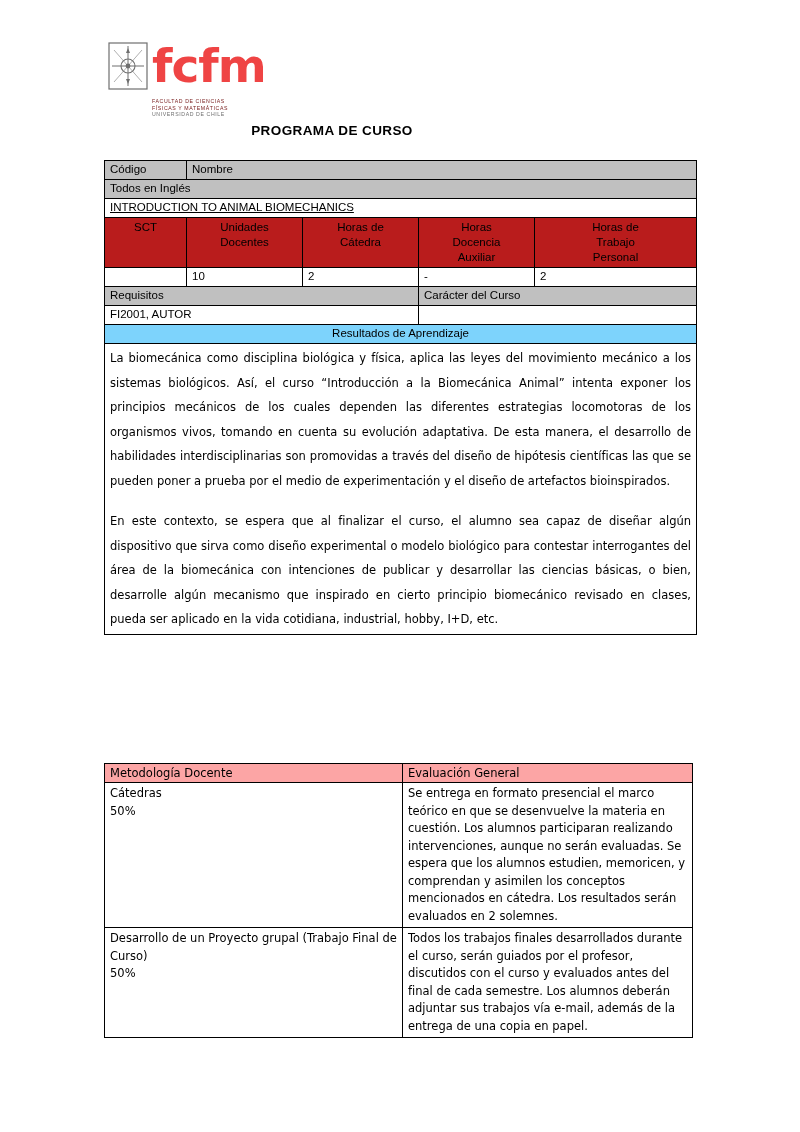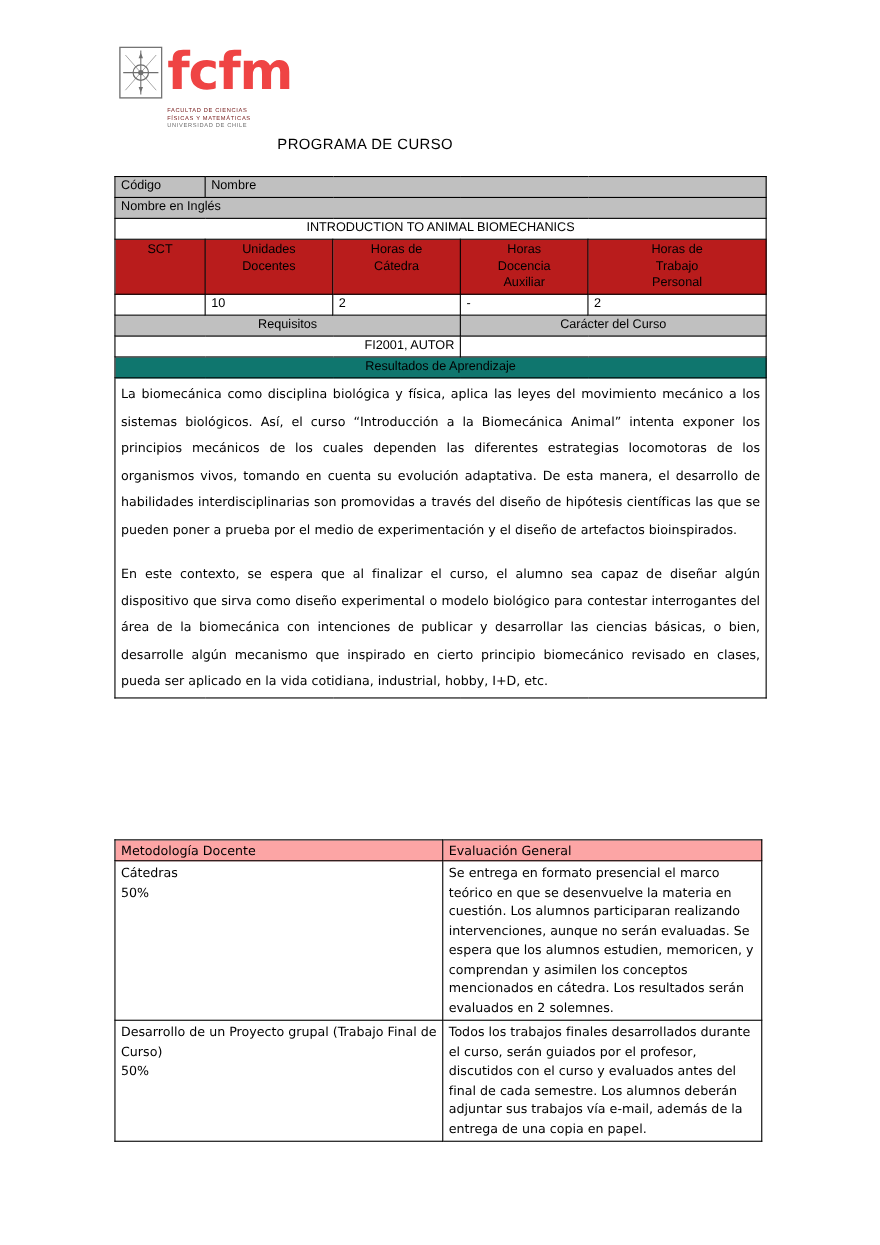--- a/index.html
+++ b/index.html
@@ -62,21 +62,21 @@
   .logo-sub .grey { color: #6f6f6f; }
 
   
   .doc-title {
     position: absolute;
     left: 0;
     top: 123px;
     width: 664px;
     text-align: center;
     font-size: 13.5px;
-    font-weight: normal;
+    font-weight: bold;
     letter-spacing: 0.4px;
   }
 
   
   .tbl {
     position: absolute;
     border-collapse: collapse;
     table-layout: fixed;
   }
   .tbl td, .tbl th {
@@ -101,56 +101,55 @@
   .row-codigo td { font-size: 11.5px; }
   .cell-code-val { font-size: 12px; }
   .cell-name-val {
     text-align: center;
     font-weight: bold;
     font-size: 12px;
     padding-top: 8px;
     padding-bottom: 8px;
   }
   .cell-eng-val {
-    text-align: center;
     font-weight: bold;
     font-size: 12px;
     padding-top: 9px;
     padding-bottom: 9px;
+    text-decoration: underline;
   }
   .hours-hdr {
     text-align: center;
     vertical-align: middle;
     font-size: 12px;
     line-height: 15px;
     height: 48px;
     background: #b91c1c;
   }
   .hours-val {
     text-align: left;
     vertical-align: middle;
     font-size: 12.5px;
     height: 26px;
   }
   .req-hdr {
-    text-align: center;
     background: #c0c0c0;
     font-size: 12.5px;
     padding: 2px 0 3px 0;
     margin-top: 16px;
   }
   .req-val {
-    text-align: right;
+    text-align: left;
     font-size: 12.5px;
     height: 26px;
     vertical-align: middle;
   }
   .res-hdr {
     text-align: center;
-    background: #0f766e;
+    background: #7dd3fc;
     font-size: 12.5px;
     padding: 2px 0 3px 0;
   }
   .res-body {
     padding: 6px 10px 10px 10px;
     font-size: 12.4px;
     line-height: 24.5px;
     text-align: justify;
     font-family: "DejaVu Sans", sans-serif;
     margin-top: 20px;
@@ -218,21 +217,21 @@
       <col style="width:116px">
       <col style="width:116px">
       <col style="width:162px">
     </colgroup>
     <tbody>
       <tr class="row-codigo">
         <td class="hdr">Código</td>
         <td class="hdr" colspan="4">Nombre</td>
       </tr>
       <tr>
-        <td class="hdr" colspan="5">Nombre en Inglés</td>
+        <td class="hdr" colspan="5">Todos en Inglés</td>
       </tr>
       <tr>
         <td class="cell-eng-val" colspan="5">INTRODUCTION TO ANIMAL BIOMECHANICS</td>
       </tr>
       <tr>
         <td class="hours-hdr">SCT</td>
         <td class="hours-hdr">Unidades<br>Docentes</td>
         <td class="hours-hdr">Horas de<br>Cátedra</td>
         <td class="hours-hdr">Horas<br>Docencia<br>Auxiliar</td>
         <td class="hours-hdr">Horas de<br>Trabajo<br>Personal</td>

